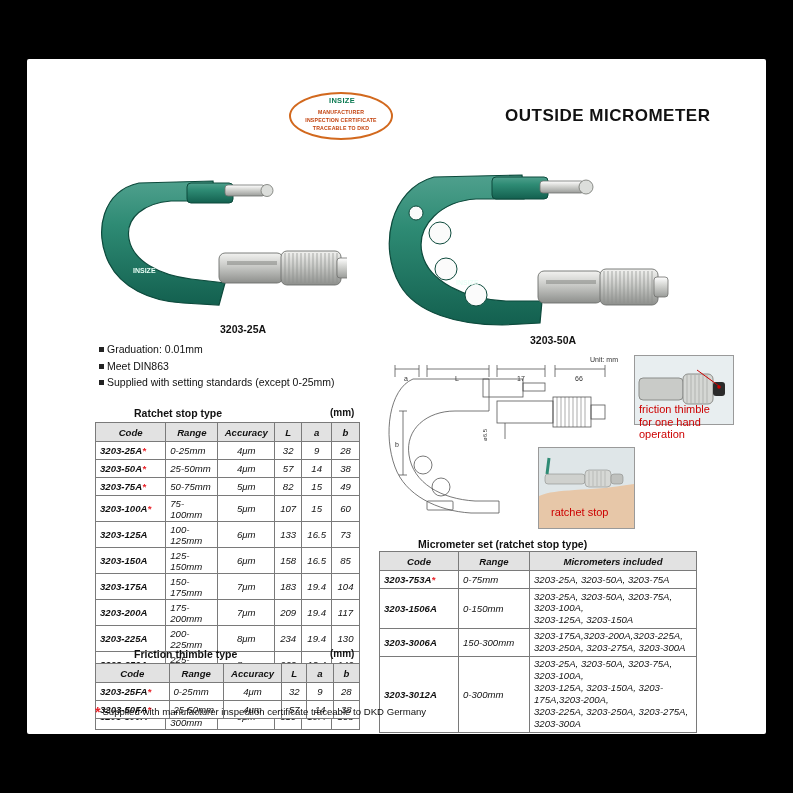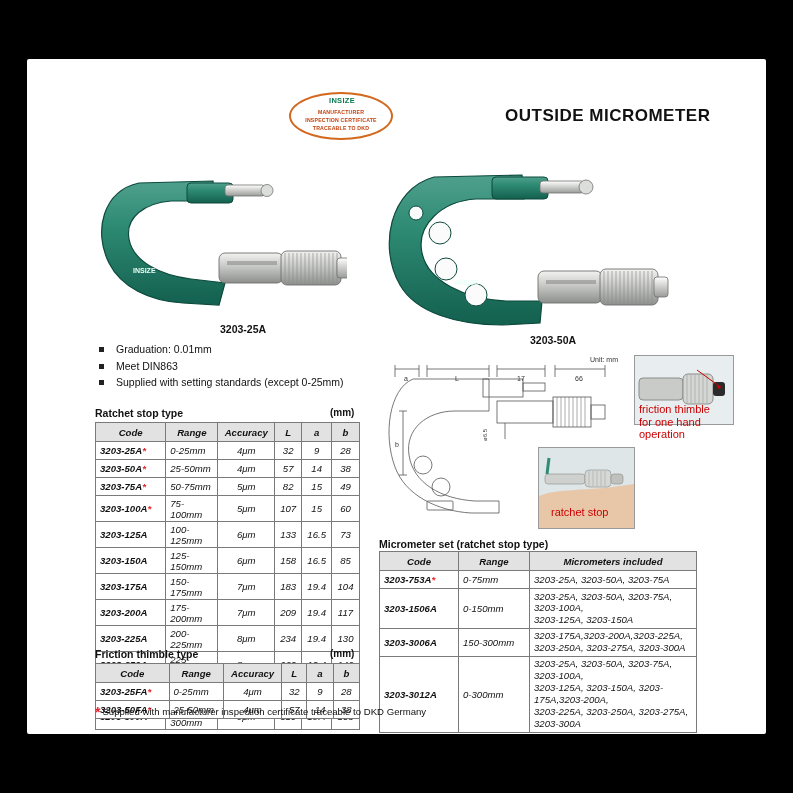--- a/index.html
+++ b/index.html
@@ -46,29 +46,29 @@
   }
 
   
   .mic{position:absolute;}
   .label{
     position:absolute; font-size:10.5px; font-weight:bold; color:#111;
   }
 
   
   .bullets{position:absolute; left:72px; top:284px; font-size:10.5px; color:#111;}
-  .bullets div{margin-bottom:4.5px; padding-left:17px; position:relative;}
+  .bullets div{margin-bottom:4.5px; padding-left:8px; position:relative;}
   .bullets div:before{
     content:""; position:absolute; left:0; top:4px;
     width:5px;height:5px;background:#222;
   }
 
   
   .tbl-title{
-    position:absolute; font-size:10.5px; font-weight:bold; color:#111;
+    position:absolute; font-size:10.5px; font-weight:bold; color:#111;margin-left:39px;
   }
   .mm{
     position:absolute; font-size:10px; font-weight:bold; color:#111;
   }
   table.spec{
     position:absolute;
     border-collapse:collapse;
     font-size:9.6px;
     color:#111;
     font-style:italic;

